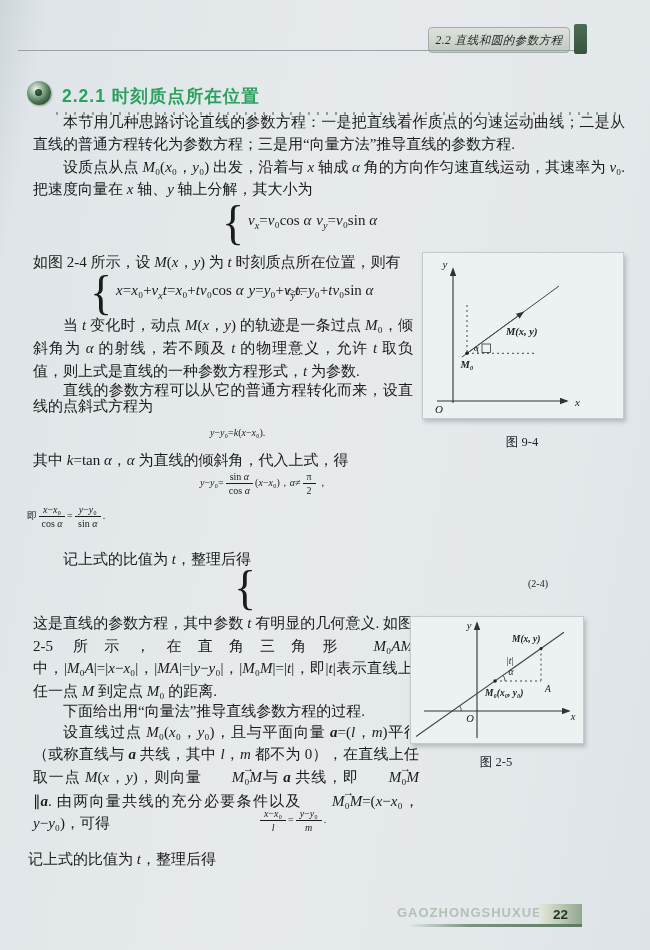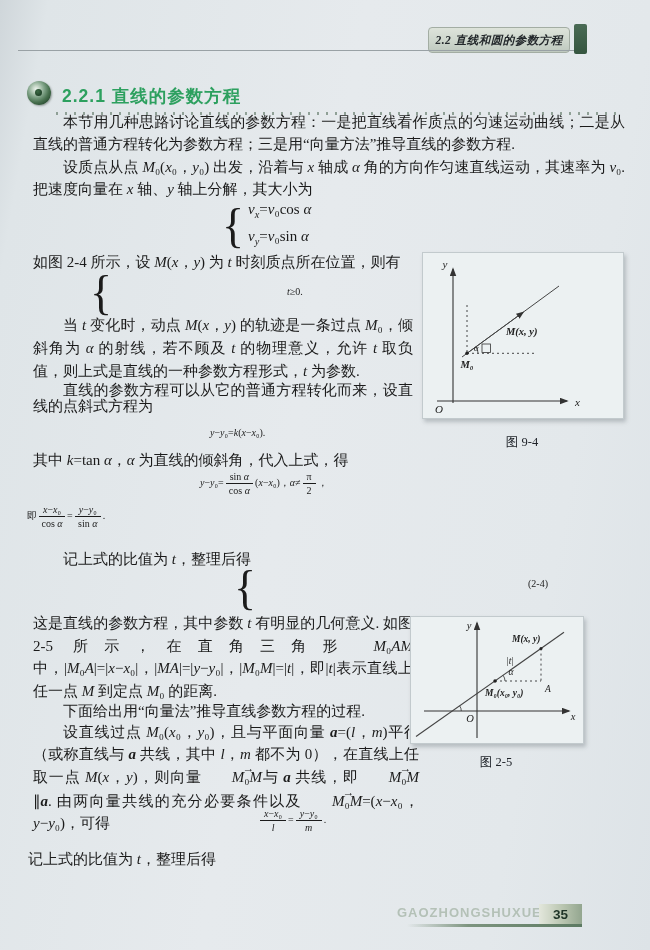--- a/index.html
+++ b/index.html
@@ -8,21 +8,21 @@
     background:linear-gradient(100deg,#cfd6da 0%,#dfe5e8 6%,#e6eaed 45%,#e3e8eb 80%,#dde3e7 100%);
     font-family:"Liberation Serif", serif; color:#1b1b1b;
   }
   .abs{position:absolute;}
   
   .chapter-tab{
     left:428px; top:27px; width:140px; height:24px;
     background:linear-gradient(180deg,#dde3da 0%,#cdd6cc 55%,#bfc9bf 100%);
     border:1px solid #a3ada3; border-radius:4px;
     display:flex; align-items:center; justify-content:center;
-    font-family:"Liberation Serif",serif; font-style:italic; font-weight:bold;
+    font-family:"Liberation Serif",serif; font-style:italic; font-weight:normal;
     font-size:11.5px; color:#23282b; letter-spacing:0.5px;
   }
   .chapter-bar{ left:574px; top:24px; width:13px; height:30px;
     background:linear-gradient(180deg,#4a6b55,#35553f); border-radius:2px;}
   .head-rule{ left:18px; top:50px; width:556px; height:1px; background:#99a1a5;}
   
   .sec-ball{ left:27px; top:81px; width:24px; height:24px; border-radius:50%;
     background:radial-gradient(circle at 38% 34%, #eef5ef 0%, #c2d4c4 16%, #7fa287 38%, #48714f 60%, #2c4f33 78%, #1d3b24 100%);
     box-shadow:1px 1px 2px rgba(60,70,65,.45);}
   .sec-ball::after{content:""; position:absolute; left:8px; top:8px; width:7px; height:7px;
@@ -33,21 +33,21 @@
     background:repeating-linear-gradient(90deg,#8fa096 0 2px,rgba(0,0,0,0) 2px 9px);}
   
   .para{ font-size:15px; line-height:22px; text-align:justify;}
   .ind{ text-indent:2em;}
   .para i, .eq i{ font-family:"Liberation Serif",serif;}
   sub{ font-size:0.68em;}
   
   .sys{ display:flex; align-items:center;}
   .brace{ font-size:46px; line-height:44px; font-weight:400;
     transform:scaleY(1.05); margin-right:4px;}
-  .eqrows{ display:flex; flex-direction:column; gap:5px; font-size:15px; line-height:17px;}
+  .eqrows{ display:flex; flex-direction:row; gap:5px; font-size:15px; line-height:17px;}
   .eq{ font-size:10px;}
   .frac{ display:inline-block; vertical-align:middle; text-align:center; line-height:1.1; margin:0 2px;}
   .frac .num{ display:block; padding:0 4px 1px; border-bottom:1px solid #1b1b1b;}
   .frac .den{ display:block; padding-top:1px;}
   .vec{ position:relative; display:inline-block; margin-top:2px;}
   .vec::before{ content:"\2192"; position:absolute; top:-0.78em; left:18%;
     font-size:0.78em; font-style:normal;}
   
   .figbox{ background:#ecf1f2; border:1px solid #c2cacd;
     box-shadow:2px 3px 4px rgba(100,110,115,.35);}
@@ -68,38 +68,42 @@
 
 <div class="page">
 
   <div class="abs chapter-tab">
     <span>2.2  直线和圆的参数方程</span>
   </div>
   <div class="abs chapter-bar"></div>
   <div class="abs head-rule"></div>
 
   <div class="abs sec-ball"></div>
-  <div class="abs sec-title">2.2.1  直线的参数方程</div>
+  <div class="abs sec-title">2.2.1  时刻质点所在位置</div>
   <div class="abs dotline"></div>
 
   <div class="abs para ind" style="left:33px;top:156px;width:592px;">设质点从点 <i>M</i>₀(<i>x</i>₀，<i>y</i>₀) 出发，沿着与 <i>x</i> 轴成 <i>α</i> 角的方向作匀速直线运动，其速率为 <i>v</i>₀. 把速度向量在 <i>x</i> 轴、<i>y</i> 轴上分解，其大小为</div>
   <div class="abs para ind" style="left:33px;top:111px;width:592px;">本节用几种思路讨论直线的参数方程：一是把直线看作质点的匀速运动曲线；二是从直线的普通方程转化为参数方程；三是用“向量方法”推导直线的参数方程.</div>
 
   <div class="abs sys" style="left:222px;top:201px;">
     <span class="brace">{</span>
     <span class="eqrows">
       <span><i>v</i><sub><i>x</i></sub>=<i>v</i>₀cos <i>α</i></span>
       <span><i>v</i><sub><i>y</i></sub>=<i>v</i>₀sin <i>α</i></span>
     </span>
   </div>
 
   <div class="abs para" style="left:33px;top:251px;width:400px;">如图 2-4 所示，设 <i>M</i>(<i>x</i>，<i>y</i>) 为 <i>t</i> 时刻质点所在位置，则有</div>
 
   <div class="abs sys" style="left:90px;top:271px;">
     <span class="brace">{</span>
+    <span class="eqrows">
+      <span><i>x</i>=<i>x</i>₀+<i>v</i><sub><i>x</i></sub><i>t</i>=<i>x</i>₀+<i>tv</i>₀cos <i>α</i></span>
+      <span><i>y</i>=<i>y</i>₀+<i>v</i><sub><i>y</i></sub><i>t</i>=<i>y</i>₀+<i>tv</i>₀sin <i>α</i></span>
+    </span>
   </div>
   <div class="abs eq" style="left:287px;top:286px;"><i>t</i>≥0.</div>
 
   <div class="abs para ind" style="left:33px;top:314px;width:380px;line-height:23px;">当 <i>t</i> 变化时，动点 <i>M</i>(<i>x</i>，<i>y</i>) 的轨迹是一条过点 <i>M</i>₀，倾斜角为 <i>α</i> 的射线，若不顾及 <i>t</i> 的物理意义，允许 <i>t</i> 取负值，则上式是直线的一种参数方程形式，<i>t</i> 为参数.</div>
   <div class="abs para ind" style="left:33px;top:382px;width:380px;line-height:16px;">直线的参数方程可以从它的普通方程转化而来，设直线的点斜式方程为</div>
 
   <div class="abs eq" style="left:210px;top:427px;"><i>y</i>−<i>y</i>₀=<i>k</i>(<i>x</i>−<i>x</i>₀).</div>
   <div class="abs para" style="left:33px;top:449px;width:390px;">其中 <i>k</i>=tan <i>α</i>，<i>α</i> 为直线的倾斜角，代入上式，得</div>
   <div class="abs eq" style="left:200px;top:471px;white-space:nowrap;"><i>y</i>−<i>y</i>₀=<span class="frac"><span class="num">sin <i>α</i></span><span class="den">cos <i>α</i></span></span>(<i>x</i>−<i>x</i>₀)，<i>α</i>≠<span class="frac"><span class="num">π</span><span class="den">2</span></span>，</div>
   <div class="abs eq" style="left:27px;top:504px;white-space:nowrap;">即<span class="frac"><span class="num"><i>x</i>−<i>x</i>₀</span><span class="den">cos <i>α</i></span></span>=<span class="frac"><span class="num"><i>y</i>−<i>y</i>₀</span><span class="den">sin <i>α</i></span></span>.</div>
@@ -165,16 +169,16 @@
       <text x="74" y="79" font-size="9.5" font-style="italic" font-weight="bold">M₀(x₀, y₀)</text>
       <text x="101" y="25" font-size="9.5" font-style="italic" font-weight="bold">M(x, y)</text>
       <text x="99" y="47" font-size="9.5" font-style="italic" text-anchor="middle">|t|</text>
       <text x="100" y="58" font-size="9.5" font-style="italic" text-anchor="middle">α</text>
       <text x="134" y="75" font-size="9.5" font-style="italic">A</text>
     </svg>
   </div>
   <div class="abs figcap" style="left:410px;top:754px;width:172px;">图 2-5</div>
 
   <div class="abs watermark">GAOZHONGSHUXUE</div>
-  <div class="abs pagenum">35</div>
+  <div class="abs pagenum">22</div>
   <div class="abs footrule"></div>
 
 </div>
 
 </body></html>

